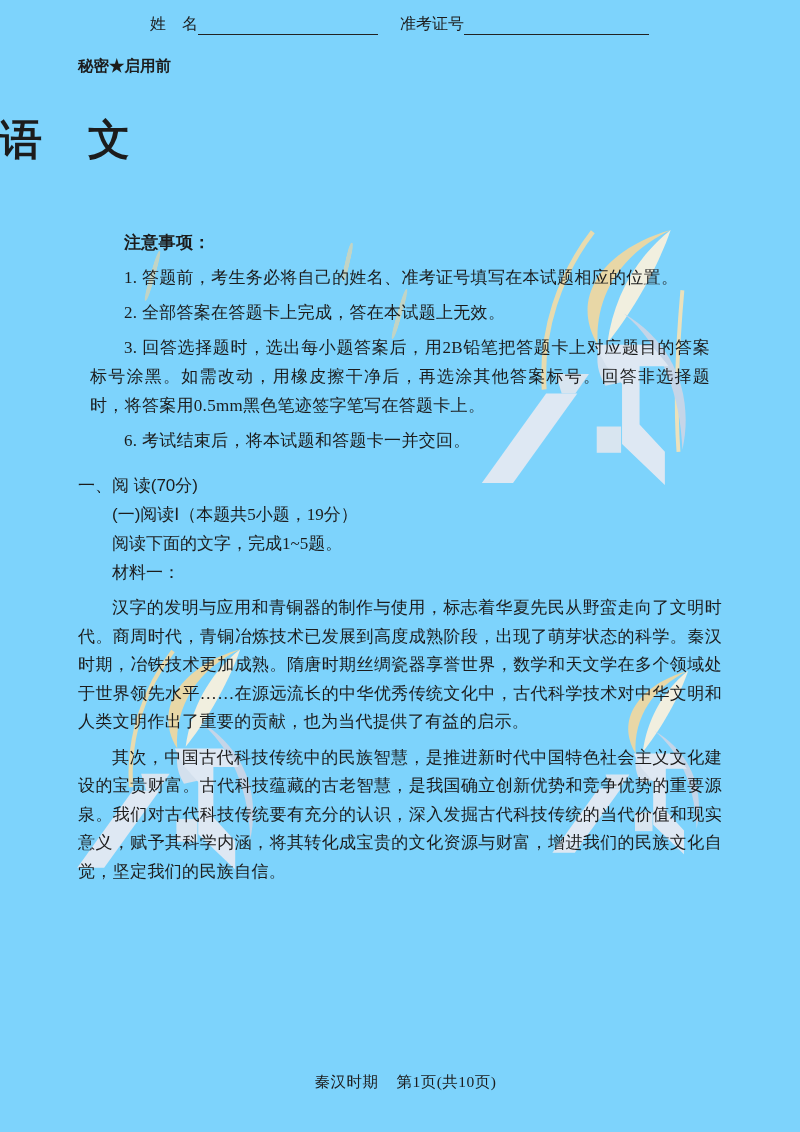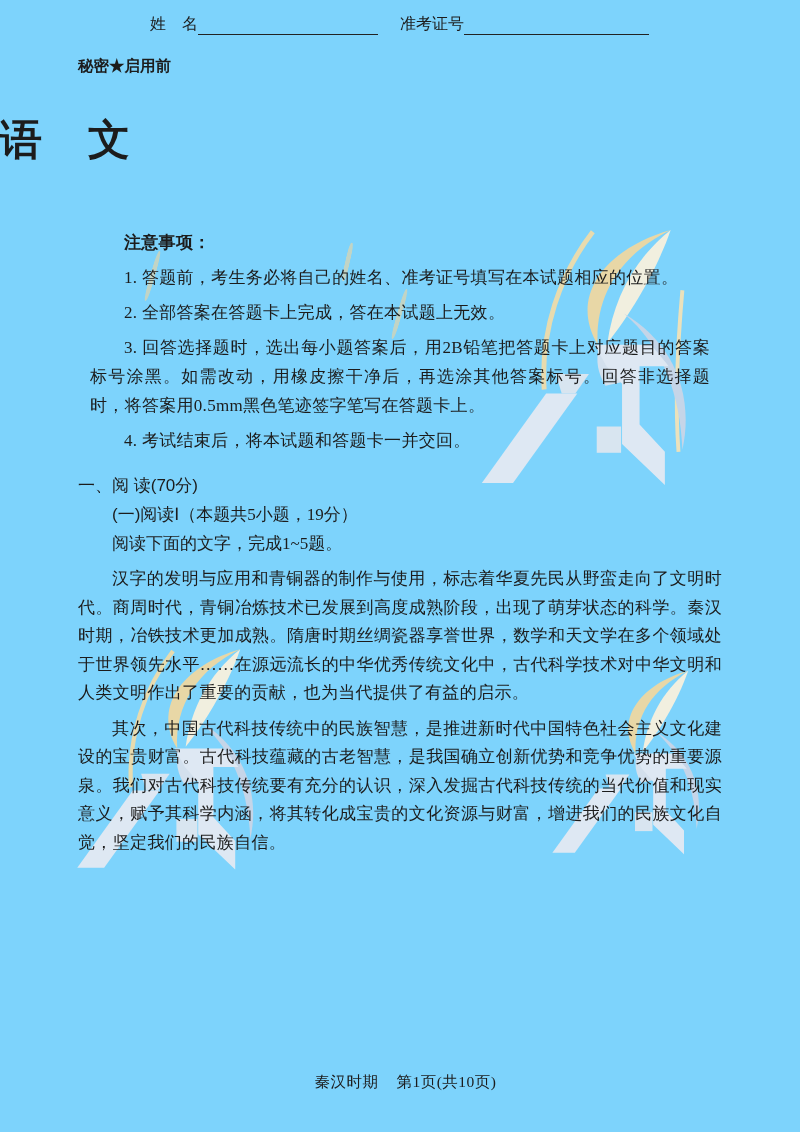--- a/index.html
+++ b/index.html
@@ -96,27 +96,28 @@
 
   <div class="secret">秘密★启用前</div>
 
   <div class="doc-title">语　文</div>
 
   <div class="notice">
     <p class="notice-h">注意事项：</p>
     <p>1. 答题前，考生务必将自己的姓名、准考证号填写在本试题相应的位置。</p>
     <p>2. 全部答案在答题卡上完成，答在本试题上无效。</p>
     <p>3. 回答选择题时，选出每小题答案后，用2B铅笔把答题卡上对应题目的答案标号涂黑。如需改动，用橡皮擦干净后，再选涂其他答案标号。回答非选择题时，将答案用0.5mm黑色笔迹签字笔写在答题卡上。</p>
-    <p>4. 考试结束后，将本试题和答题卡一并交回。</p>
+    <p>6. 考试结束后，将本试题和答题卡一并交回。</p>
   </div>
 
   <div class="reading">
     <p class="row sans-b">一、阅 读(70分)</p>
     <p class="row ind"><span class="sans-b">(一)阅读Ⅰ</span><span>（本题共5小题，19分）</span></p>
     <p class="row ind">阅读下面的文字，完成1~5题。</p>
+    <p class="row ind sans-b">材料一：</p>
 
     <div class="passage">
       <p>汉字的发明与应用和青铜器的制作与使用，标志着华夏先民从野蛮走向了文明时代。商周时代，青铜冶炼技术已发展到高度成熟阶段，出现了萌芽状态的科学。秦汉时期，冶铁技术更加成熟。隋唐时期丝绸瓷器享誉世界，数学和天文学在多个领域处于世界领先水平……在源远流长的中华优秀传统文化中，古代科学技术对中华文明和人类文明作出了重要的贡献，也为当代提供了有益的启示。</p>
       <p>其次，中国古代科技传统中的民族智慧，是推进新时代中国特色社会主义文化建设的宝贵财富。古代科技蕴藏的古老智慧，是我国确立创新优势和竞争优势的重要源泉。我们对古代科技传统要有充分的认识，深入发掘古代科技传统的当代价值和现实意义，赋予其科学内涵，将其转化成宝贵的文化资源与财富，增进我们的民族文化自觉，坚定我们的民族自信。</p>
     </div>
   </div>
 
   <div class="footer">
     <span>秦汉时期</span><span class="sp"></span><span>第1页(共10页)</span>
   </div>

